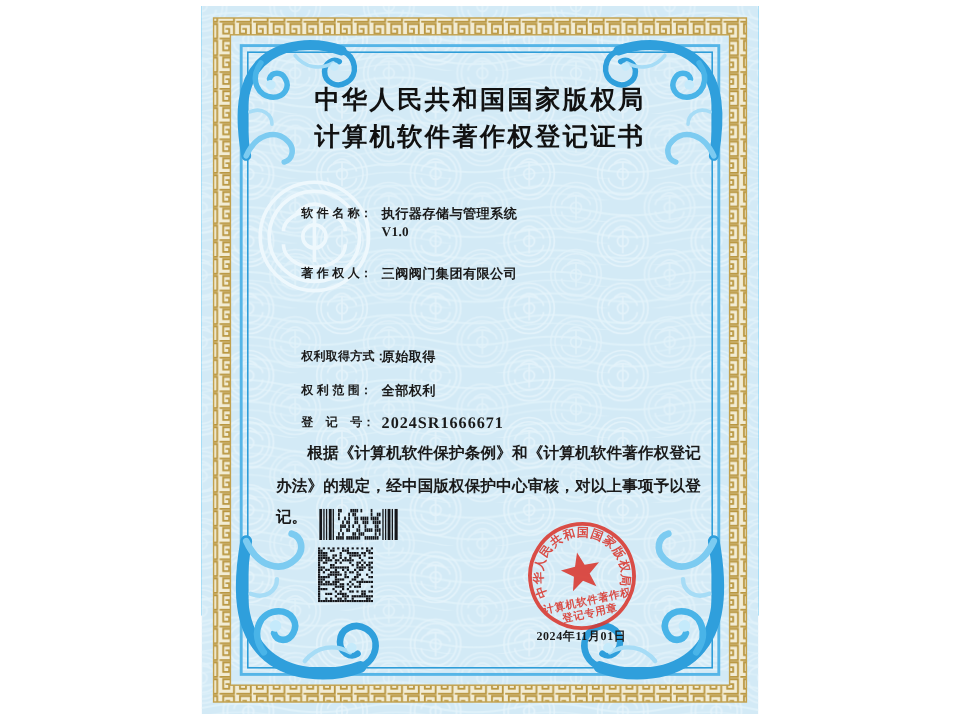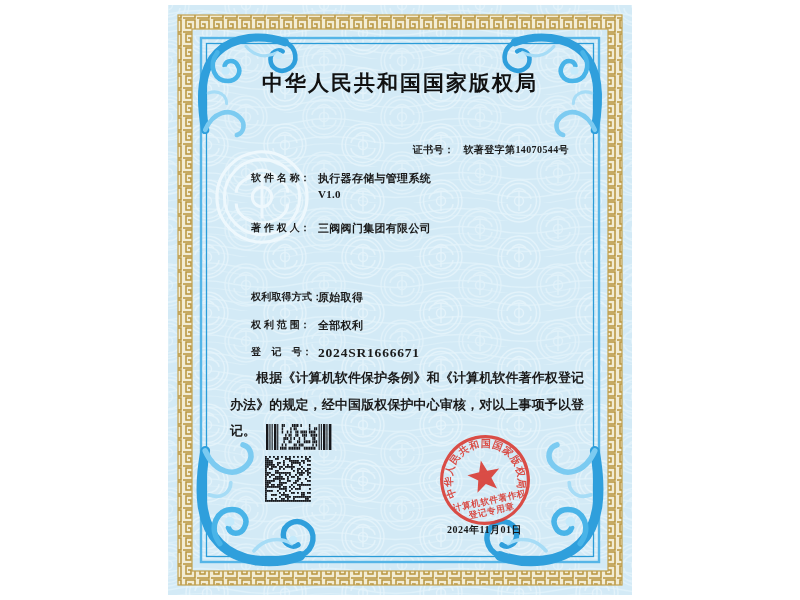--- a/index.html
+++ b/index.html
@@ -90,22 +90,22 @@
       <rect x="33" y="33" width="398" height="524" fill="none" stroke="#55b5e7" stroke-width="2.4"></rect>
       <rect x="38.5" y="38.5" width="387" height="513" fill="none" stroke="#2b9cd8" stroke-width="1.3"></rect>
 
       <use href="#flo" transform="translate(27,27) scale(1.02)"></use>
       <use href="#flo" transform="translate(437,27) scale(-1.02,1.02)"></use>
       <use href="#flo" transform="translate(25,563) scale(1.22,-1.22)"></use>
       <use href="#flo" transform="translate(439,563) scale(-1.22,-1.22)"></use>
     </svg>
 
     <div class="title t1">中华人民共和国国家版权局</div>
-
-    <div class="certno"><span>证书号：</span><span class="gap"></span><span>软著登字第14070544号</span></div>
+    <div class="title t2">计算机软件著作权登记证书</div>
+
 
     <div class="row" style="top:166px">
       <span class="lab">软 件 名 称：</span>
       <span class="val">执行器存储与管理系统</span>
     </div>
     <div class="row" style="top:183px">
       <span class="val">V1.0</span>
     </div>
     <div class="row" style="top:216px">
       <span class="lab">著 作 权 人：</span>

